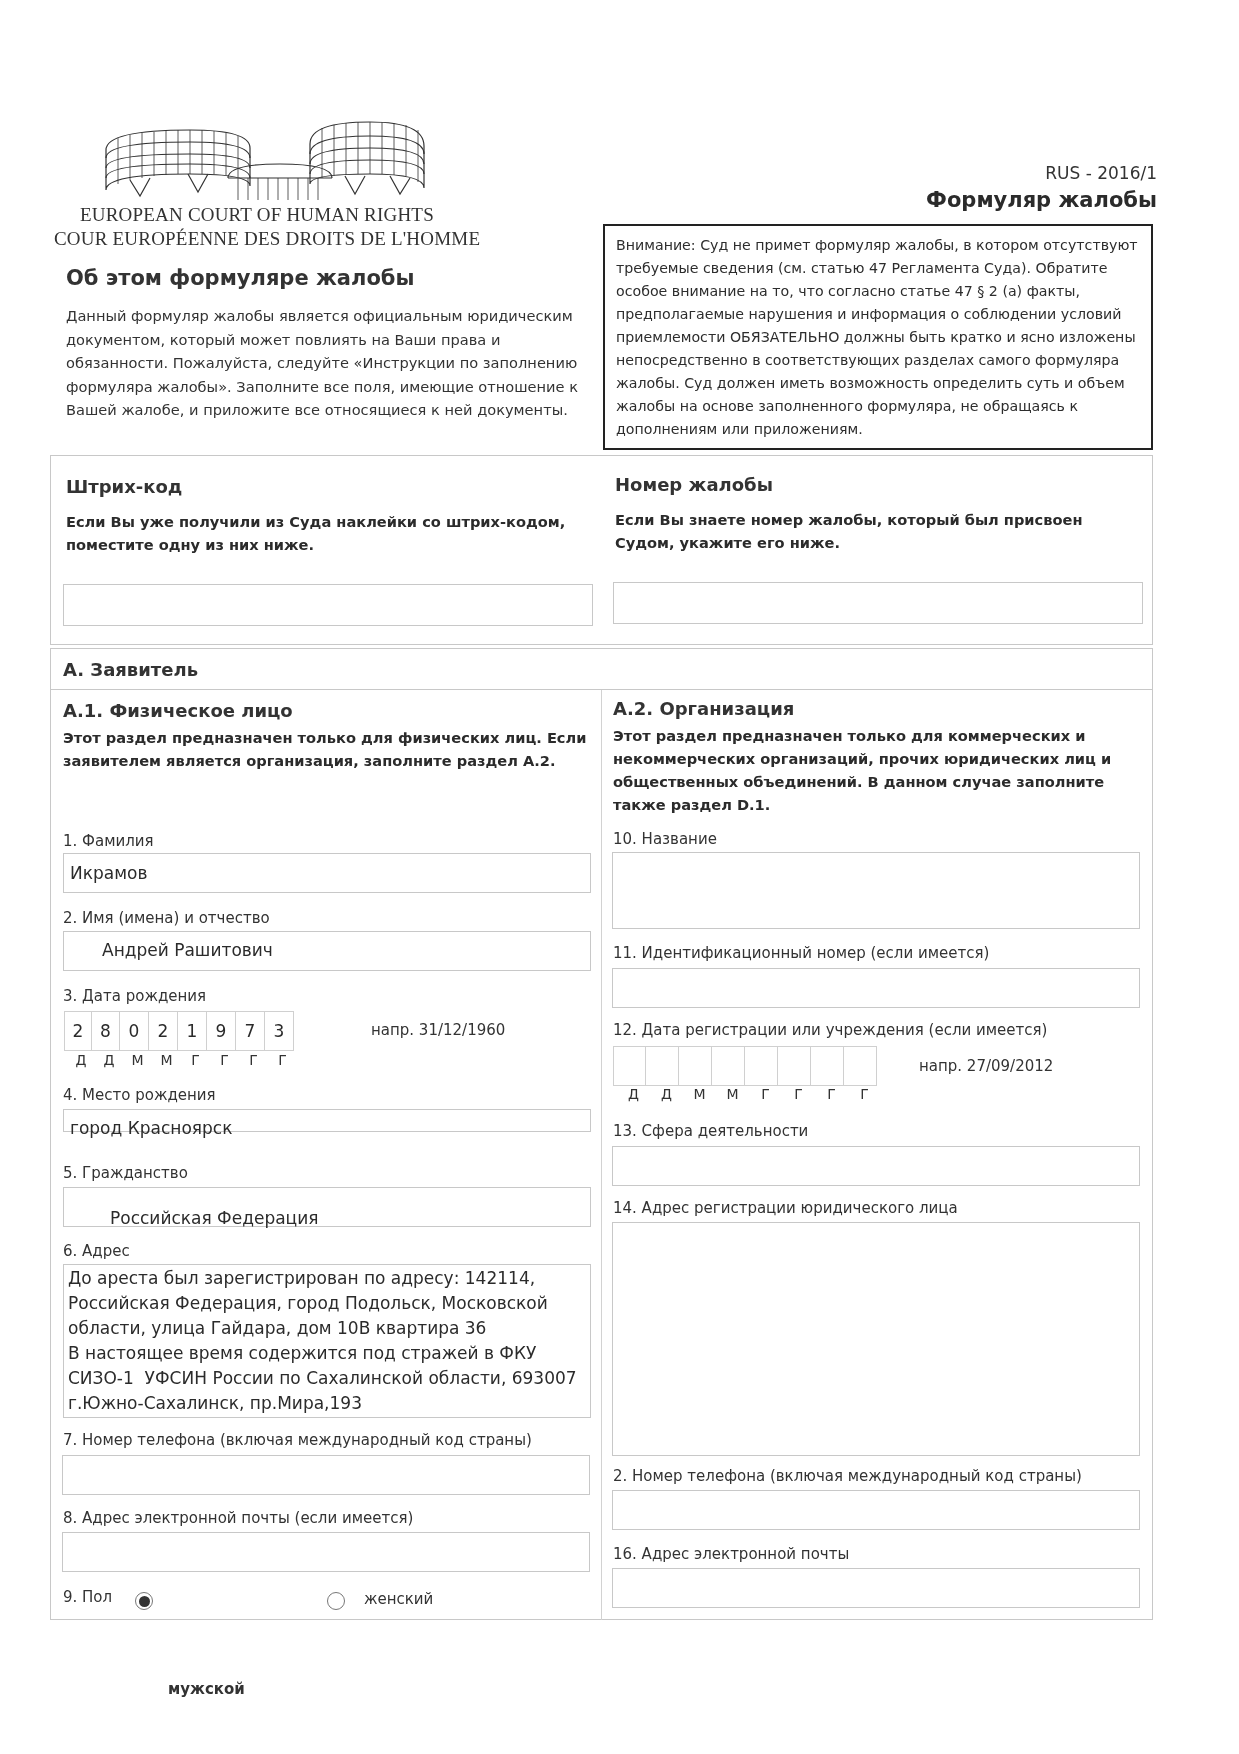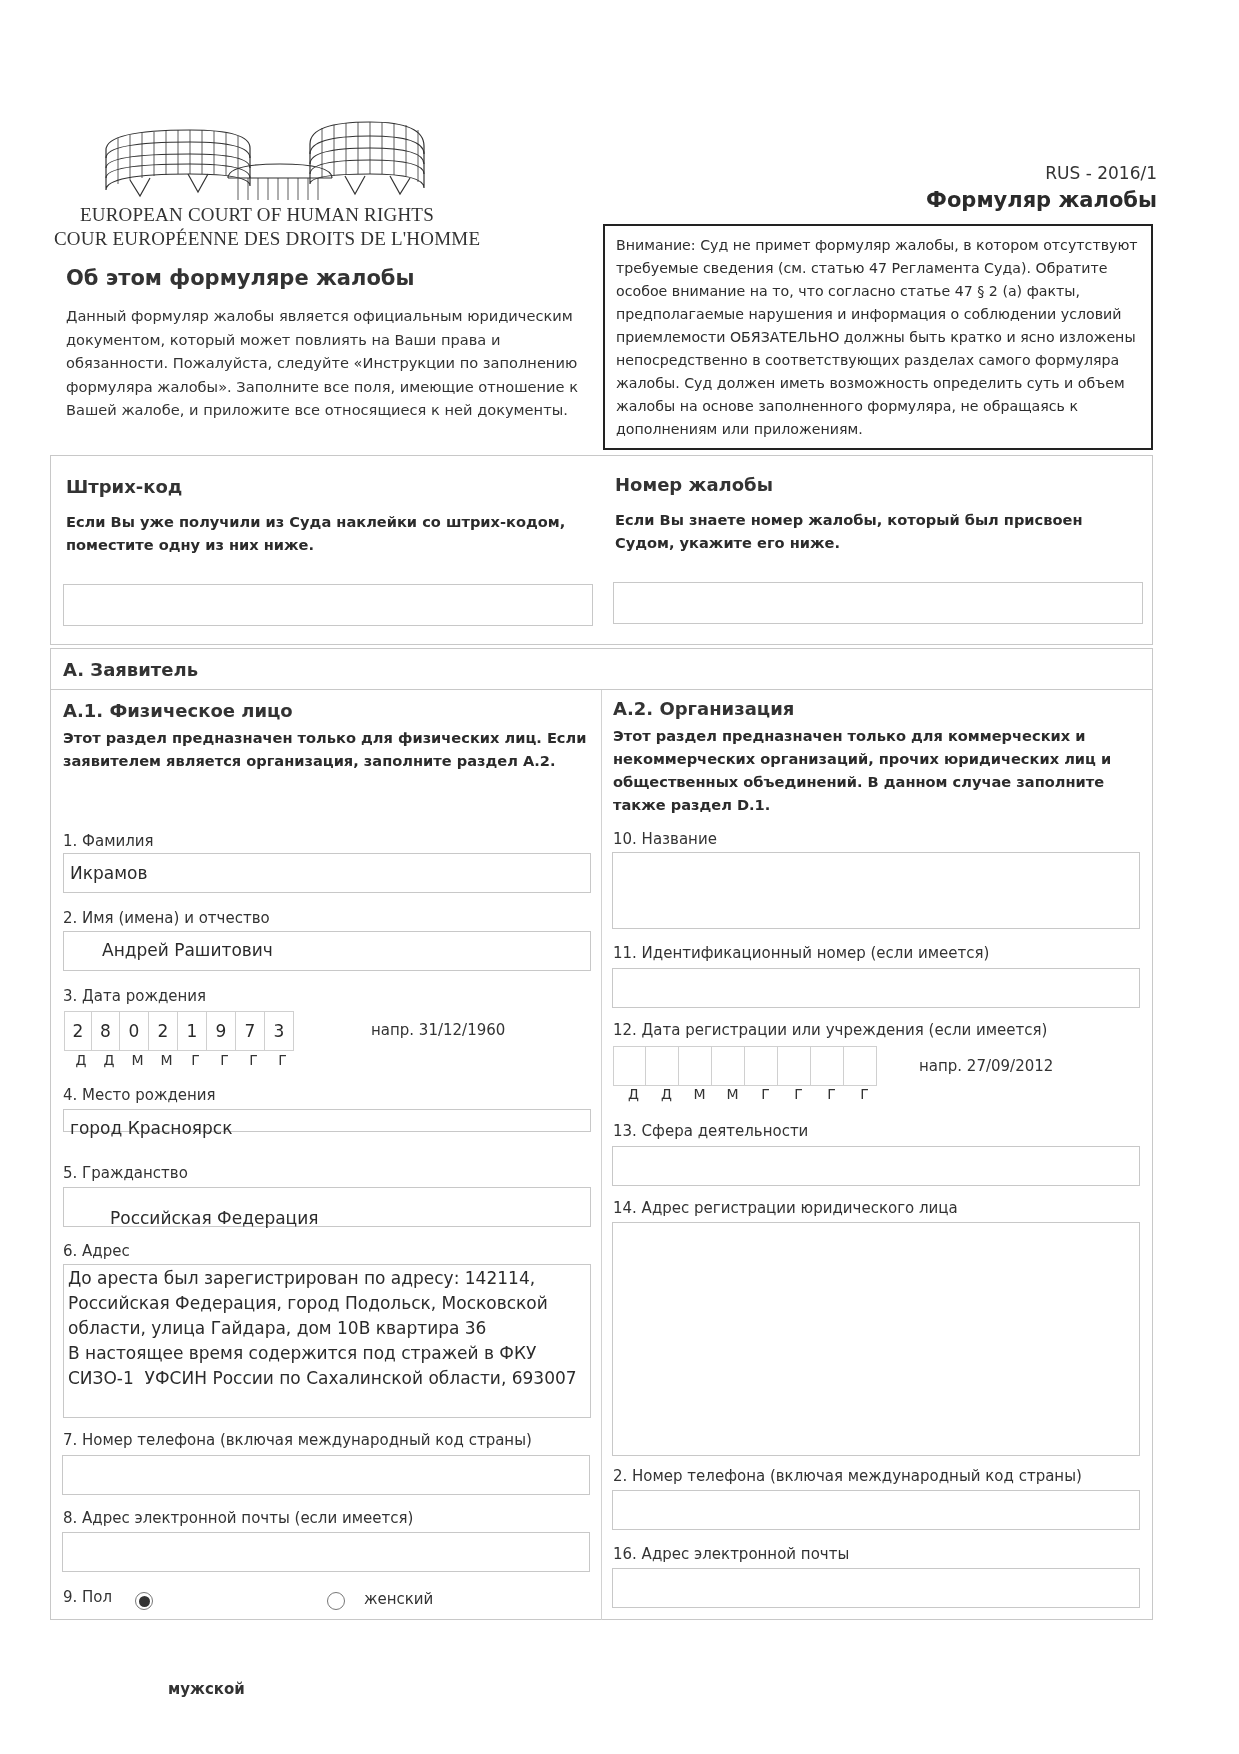--- a/index.html
+++ b/index.html
@@ -175,20 +175,21 @@
 </div>
 
 <div class="abs label" style="left:63px; top:1242px;">6. Адрес</div>
 <div class="abs field-box" style="left:63px; top:1264px; width:528px; height:154px;">
   <div class="addr" style="padding-top:1px;">
     <div>До ареста был зарегистрирован по адресу: 142114,</div>
     <div>Российская Федерация, город Подольск, Московской</div>
     <div>области, улица Гайдара, дом 10В квартира 36</div>
     <div>В настоящее время содержится под стражей в ФКУ</div>
     <div style="white-space:pre;">СИЗО-1  УФСИН России по Сахалинской области, 693007</div>
+    <div>г.Южно-Сахалинск, пр.Мира,193</div>
   </div>
 </div>
 
 <div class="abs label" style="left:63px; top:1431px;">7. Номер телефона (включая международный код страны)</div>
 <div class="abs field-box" style="left:62px; top:1455px; width:528px; height:40px;"></div>
 
 <div class="abs label" style="left:63px; top:1509px;">8. Адрес электронной почты (если имеется)</div>
 <div class="abs field-box" style="left:62px; top:1532px; width:528px; height:40px;"></div>
 
 <div class="abs label" style="left:63px; top:1588px;">9. Пол</div>

